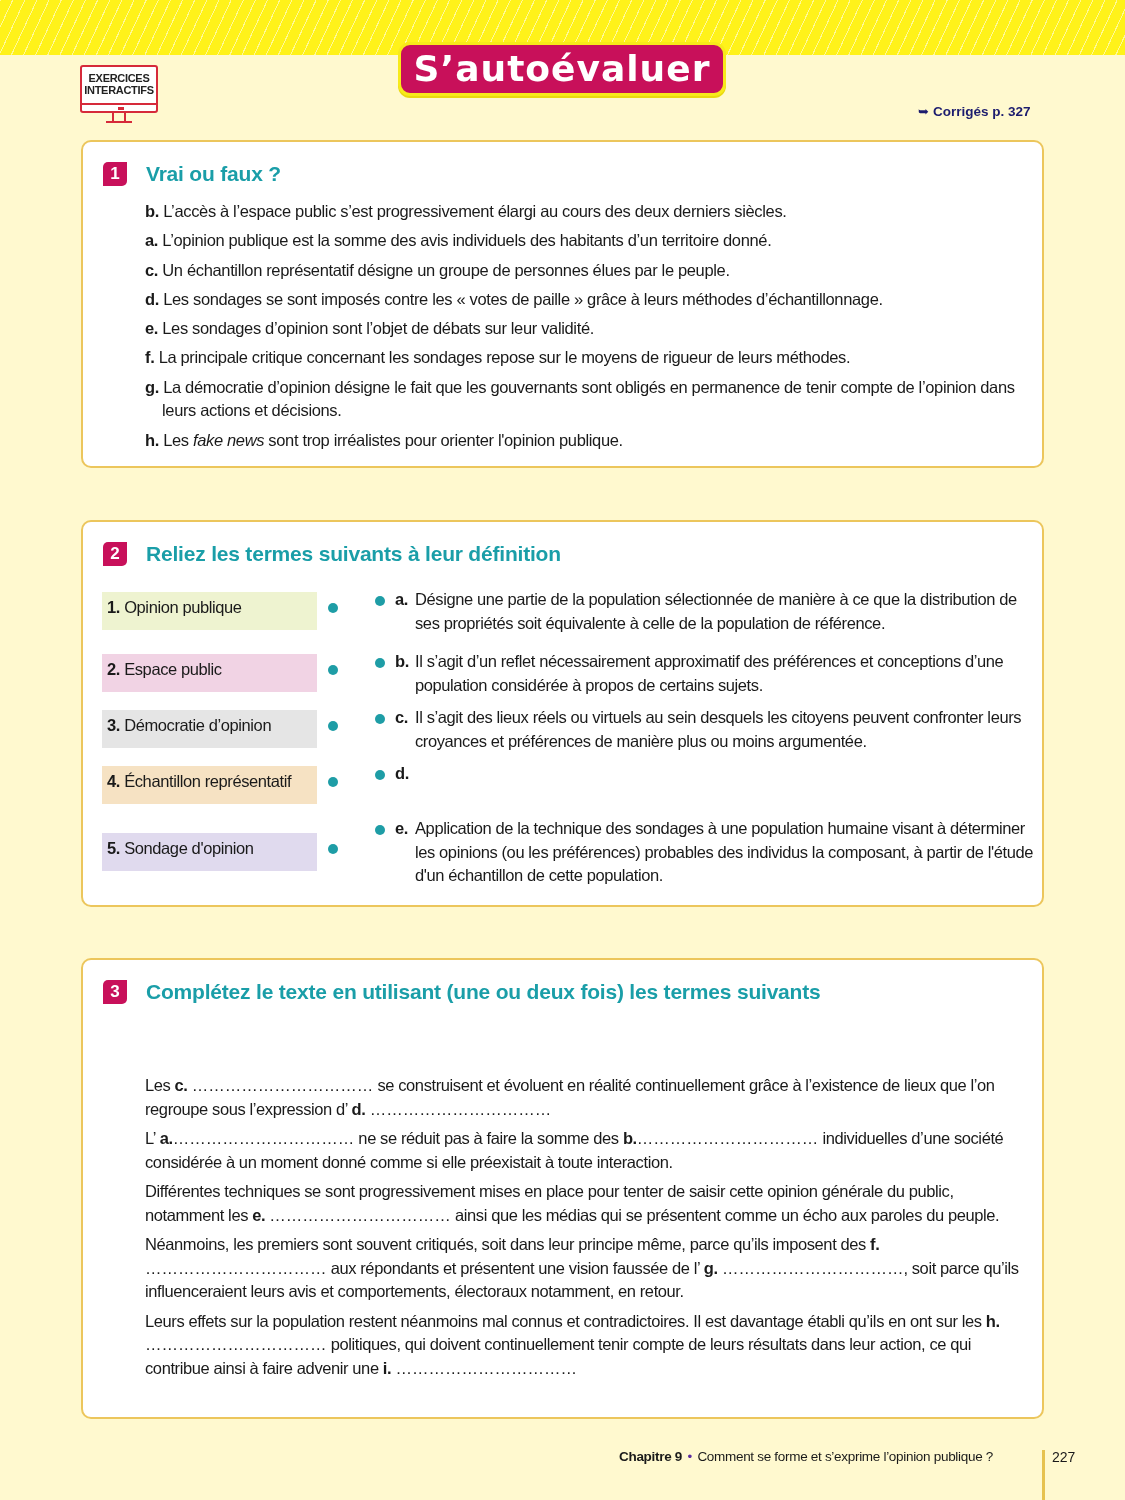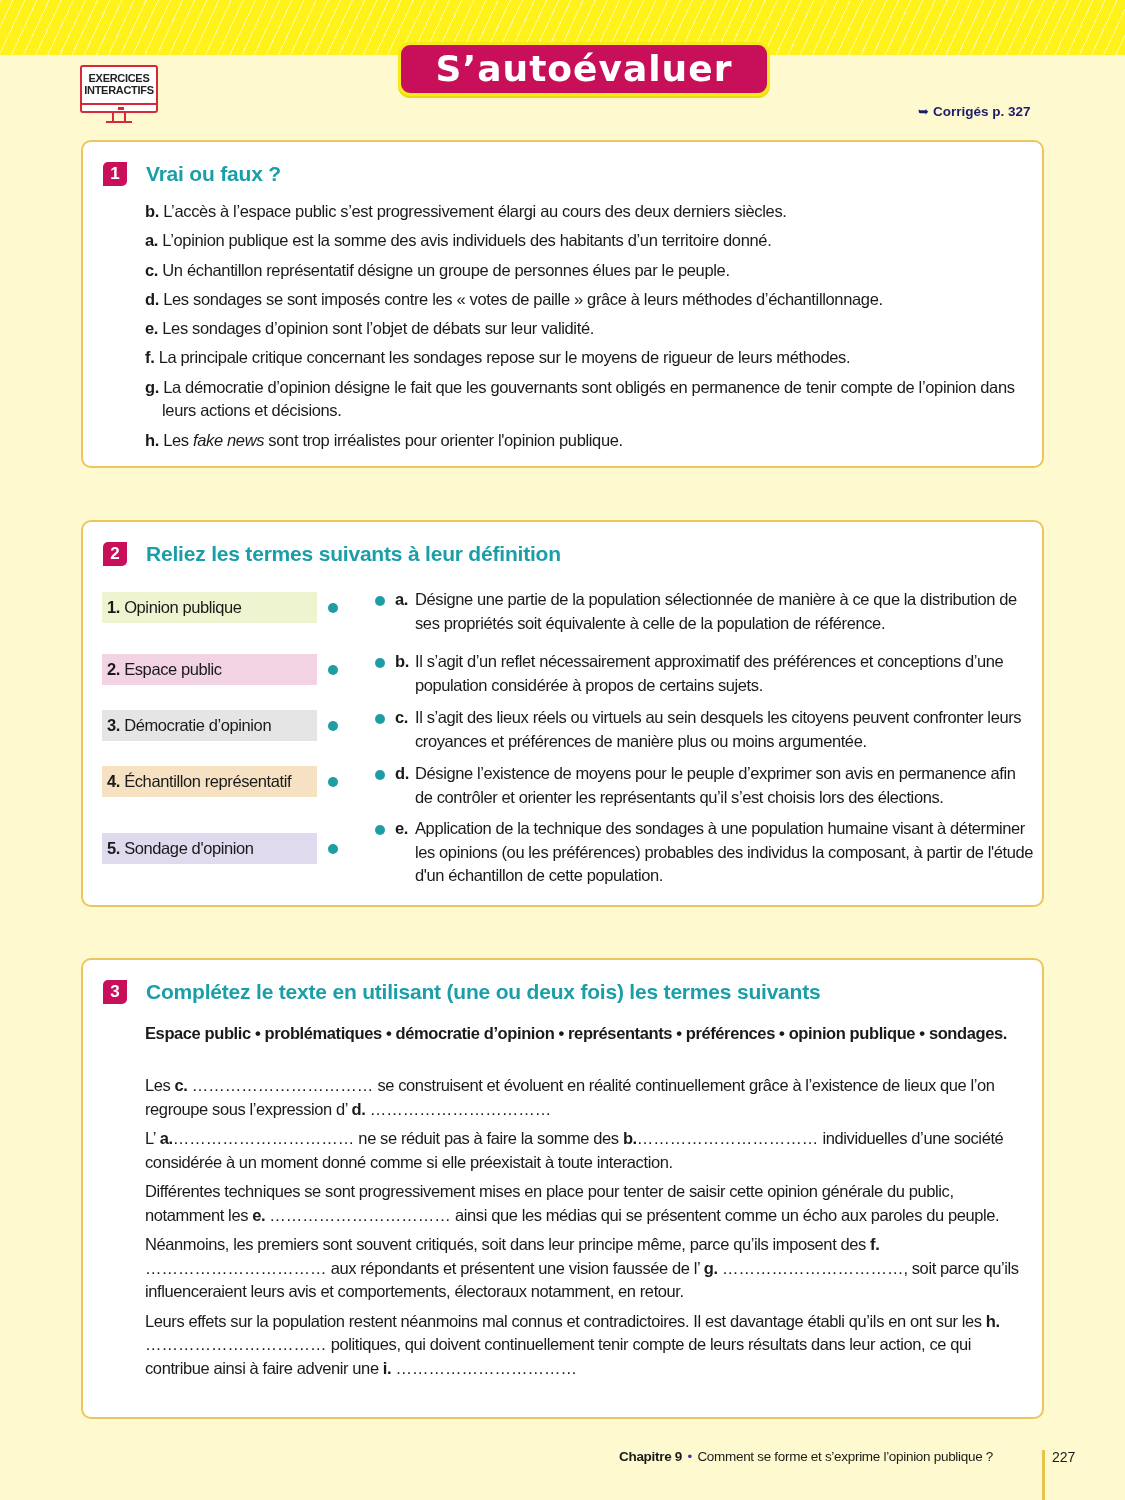--- a/index.html
+++ b/index.html
@@ -10,21 +10,21 @@
       color: #1a1a1a;
       position: relative;
       overflow: hidden;
     }
     .top-stripe {
       position: absolute; left: 0; top: 0; width: 1125px; height: 55px;
       background-color: #fff21a;
       background-image: repeating-linear-gradient(115deg, rgba(255,255,255,0.55) 0px, rgba(255,255,255,0.55) 1px, transparent 1px, transparent 11px);
     }
     .title-badge {
-      position: absolute; left: 398px; top: 42px; width: 372px; height: 54px;
+      position: absolute; left: 398px; top: 42px; width: 328px; height: 54px;
       background: #c8105a; border: 3px solid #f7ea1a; border-radius: 12px;
       color: #fff; font-family: "DejaVu Sans", sans-serif; font-weight: bold;
       font-size: 36px; letter-spacing: 1px; text-align: center; line-height: 48px;
       box-shadow: 0 2px 0 #e9d90f;
     }
     .interactive-badge {
       position: absolute; left: 80px; top: 65px; width: 78px; height: 48px;
       border: 2px solid #d62a3a; border-radius: 3px; background: #fff;
       text-align: center; padding-top: 5px;
     }
@@ -66,21 +66,21 @@
       margin-right: 19px;
     }
     .ex-title { color: #1a9ea8; font-weight: bold; font-size: 21px; letter-spacing: -0.2px; }
 
     .vf-list { position: absolute; left: 62px; top: 58px; width: 880px; }
     .vf-item { font-size: 16.5px; line-height: 23.5px; margin-bottom: 5.8px; letter-spacing: -0.35px; padding-left: 17px; text-indent: -17px; }
     .vf-item b { font-weight: bold; }
 
     .terms { position: absolute; left: 19px; top: 70px; width: 240px; }
     .term {
-      position: absolute; left: 0; width: 215px; height: 31px; font-size: 16.5px;
+      position: absolute; left: 0; width: 215px; height: 38px; font-size: 16.5px;
       line-height: 31px; padding-left: 5px; letter-spacing: -0.4px; white-space: nowrap;
     }
     .term b { font-weight: bold; }
     .term-dot {
       position: absolute; left: 226px; width: 10px; height: 10px; border-radius: 50%; background: #1e9da6;
     }
     .defs { position: absolute; left: 290px; top: 66px; width: 660px; }
     .def { position: absolute; left: 0; width: 660px; font-size: 16.5px; line-height: 23.5px; letter-spacing: -0.4px; padding-left: 42px; }
     .def .ddot { position: absolute; left: 2px; top: 8px; width: 10px; height: 10px; border-radius: 50%; background: #1e9da6; }
     .def .dl { position: absolute; left: 22px; top: 0; font-weight: bold; }
@@ -148,31 +148,30 @@
       <div class="term-dot" style="top: 129px;"></div>
       <div class="term" style="top: 174px; background: rgb(246, 226, 195);"><b>4.</b> <span>Échantillon représentatif</span></div>
       <div class="term-dot" style="top: 185px;"></div>
       <div class="term" style="top: 241px; background: rgb(224, 218, 238);"><b>5.</b> <span>Sondage d'opinion</span></div>
       <div class="term-dot" style="top: 252px;"></div>
     </div>
   <div class="defs" id="defs">
       <div class="def" style="top: 0px;"><span class="ddot"></span><span class="dl">a.</span><span>Désigne une partie de la population sélectionnée de manière à ce que la distribution de ses propriétés soit équivalente à celle de la population de référence.</span></div>
       <div class="def" style="top: 62px;"><span class="ddot"></span><span class="dl">b.</span><span>Il s’agit d’un reflet nécessairement approximatif des préférences et conceptions d’une population considérée à propos de certains sujets.</span></div>
       <div class="def" style="top: 118px;"><span class="ddot"></span><span class="dl">c.</span><span>Il s’agit des lieux réels ou virtuels au sein desquels les citoyens peuvent confronter leurs croyances et préférences de manière plus ou moins argumentée.</span></div>
-      <div class="def" style="top: 174px;"><span class="ddot"></span><span class="dl">d.</span><span>Désigne l’existence de moyens pour le peuple d’exprimer son avis en permanence afin de contrôler et orienter les représentants qu’il s’est choisis lors des élections.</span></div>
+      <div class="def" style="top: 174px;"><span class="ddot"></span><span class="dl">d.</span></div>
       <div class="def" style="top: 229px;"><span class="ddot"></span><span class="dl">e.</span><span>Application de la technique des sondages à une population humaine visant à déterminer les opinions (ou les préférences) probables des individus la composant, à partir de l'étude d'un échantillon de cette population.</span></div>
     </div>
 </div>
 
 <div class="card" id="card3">
   <div class="ex-head">
     <div class="num-badge">3</div>
     <div class="ex-title">Complétez le texte en utilisant (une ou deux fois) les termes suivants</div>
   </div>
-  <div class="words">Espace public • problématiques • démocratie d’opinion • représentants • préférences • opinion publique • sondages.</div>
   <div class="fill-text" id="filltext">
       <div class="para"><span>Les </span><b>c.</b><span> </span><span class="blank">……………………………</span><span> se construisent et évoluent en réalité continuellement grâce à l’existence de lieux que l’on regroupe sous l’expression d’ </span><b>d.</b><span> </span><span class="blank">……………………………</span></div>
       <div class="para"><span>L’ </span><b>a.</b><span class="blank">……………………………</span><span> ne se réduit pas à faire la somme des </span><b>b.</b><span class="blank">……………………………</span><span> individuelles d’une société considérée à un moment donné comme si elle préexistait à toute interaction.</span></div>
       <div class="para"><span>Différentes techniques se sont progressivement mises en place pour tenter de saisir cette opinion générale du public, notamment les </span><b>e.</b><span> </span><span class="blank">……………………………</span><span> ainsi que les médias qui se présentent comme un écho aux paroles du peuple.</span></div>
       <div class="para"><span>Néanmoins, les premiers sont souvent critiqués, soit dans leur principe même, parce qu’ils imposent des </span><b>f.</b><span> </span><span class="blank">……………………………</span><span> aux répondants et présentent une vision faussée de l’ </span><b>g.</b><span> </span><span class="blank">……………………………</span><span>, soit parce qu’ils influenceraient leurs avis et comportements, électoraux notamment, en retour.</span></div>
       <div class="para"><span>Leurs effets sur la population restent néanmoins mal connus et contradictoires. Il est davantage établi qu’ils en ont sur les </span><b>h.</b><span> </span><span class="blank">……………………………</span><span> politiques, qui doivent continuellement tenir compte de leurs résultats dans leur action, ce qui contribue ainsi à faire advenir une </span><b>i.</b><span> </span><span class="blank">……………………………</span></div>
     </div>
 </div>
 
 <div class="footer">

